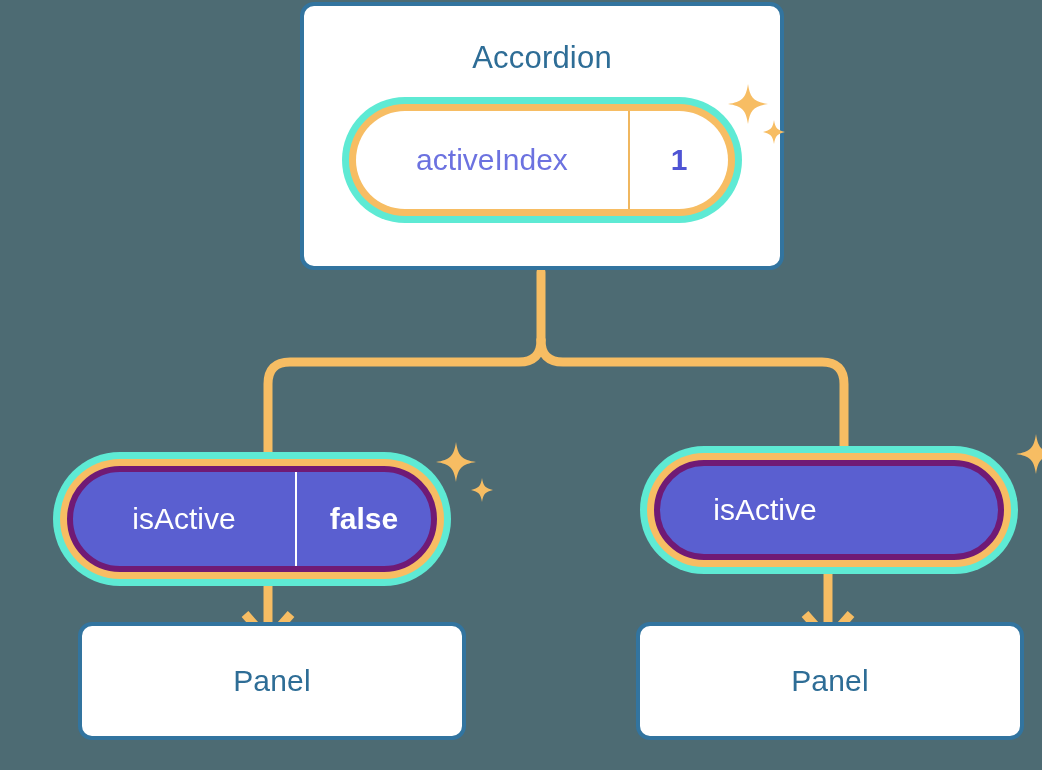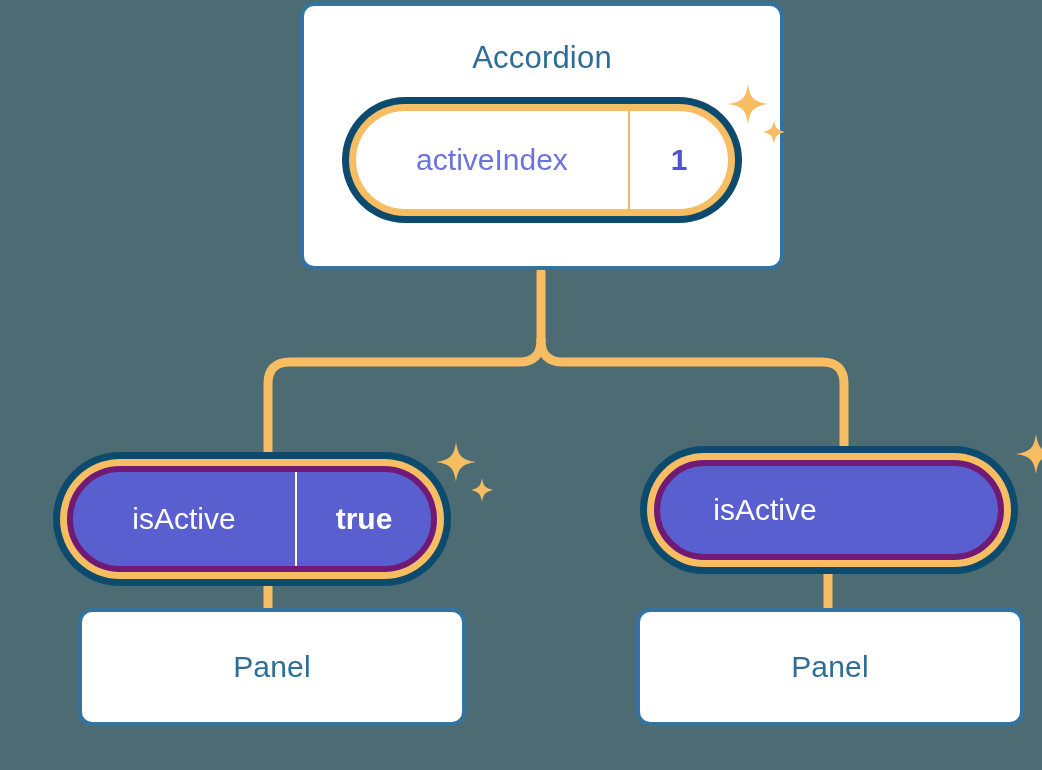--- a/index.html
+++ b/index.html
@@ -50,38 +50,38 @@
     width: 484px;
     height: 268px;
   }
   #accordion-card .card-title {
     margin-top: 34px;
   }
 
   .panel-card {
     width: 388px;
     height: 118px;
-    top: 608px;
+    top: 622px;
     display: flex;
     align-items: center;
     justify-content: center;
   }
   #panel-left  { left: 42px; }
   #panel-right { left: 600px; }
   .panel-card .card-title { font-size: 30px; }
 
   
   .pill {
     position: absolute;
     box-sizing: border-box;
     display: flex;
     align-items: stretch;
     border-radius: 999px;
     
-    background: #0c4a6e;
+    background: #5eead4;
     padding: 7px;
   }
   .pill-inner {
     flex: 1 1 auto;
     display: flex;
     align-items: stretch;
     border-radius: 999px;
     background: #f7bd63;
     padding: 7px;
     box-sizing: border-box;
@@ -208,21 +208,21 @@
 
   <svg class="sparkles" id="sparkles-accordion" width="64" height="72" viewBox="0 0 64 72">
     <path d="M24,2 C26,16 30,20 44,22 C30,24 26,28 24,42 C22,28 18,24 4,22 C18,20 22,16 24,2 Z" fill="#f7bd63"></path>
     <path d="M50,38 C51.2,46 53.6,48.4 61,50 C53.6,51.6 51.2,54 50,62 C48.8,54 46.4,51.6 39,50 C46.4,48.4 48.8,46 50,38 Z" fill="#f7bd63"></path>
   </svg>
 
   <div class="pill pill-purple" id="pill-isactive-false">
     <div class="pill-inner">
       <div class="pill-body">
         <div class="pill-key">isActive</div>
-        <div class="pill-val">true</div>
+        <div class="pill-val">false</div>
       </div>
     </div>
   </div>
 
   <svg class="sparkles" id="sparkles-false" width="64" height="72" viewBox="0 0 64 72">
     <path d="M24,2 C26,16 30,20 44,22 C30,24 26,28 24,42 C22,28 18,24 4,22 C18,20 22,16 24,2 Z" fill="#f7bd63"></path>
     <path d="M50,38 C51.2,46 53.6,48.4 61,50 C53.6,51.6 51.2,54 50,62 C48.8,54 46.4,51.6 39,50 C46.4,48.4 48.8,46 50,38 Z" fill="#f7bd63"></path>
   </svg>
 
   <div class="card panel-card" id="panel-left">

